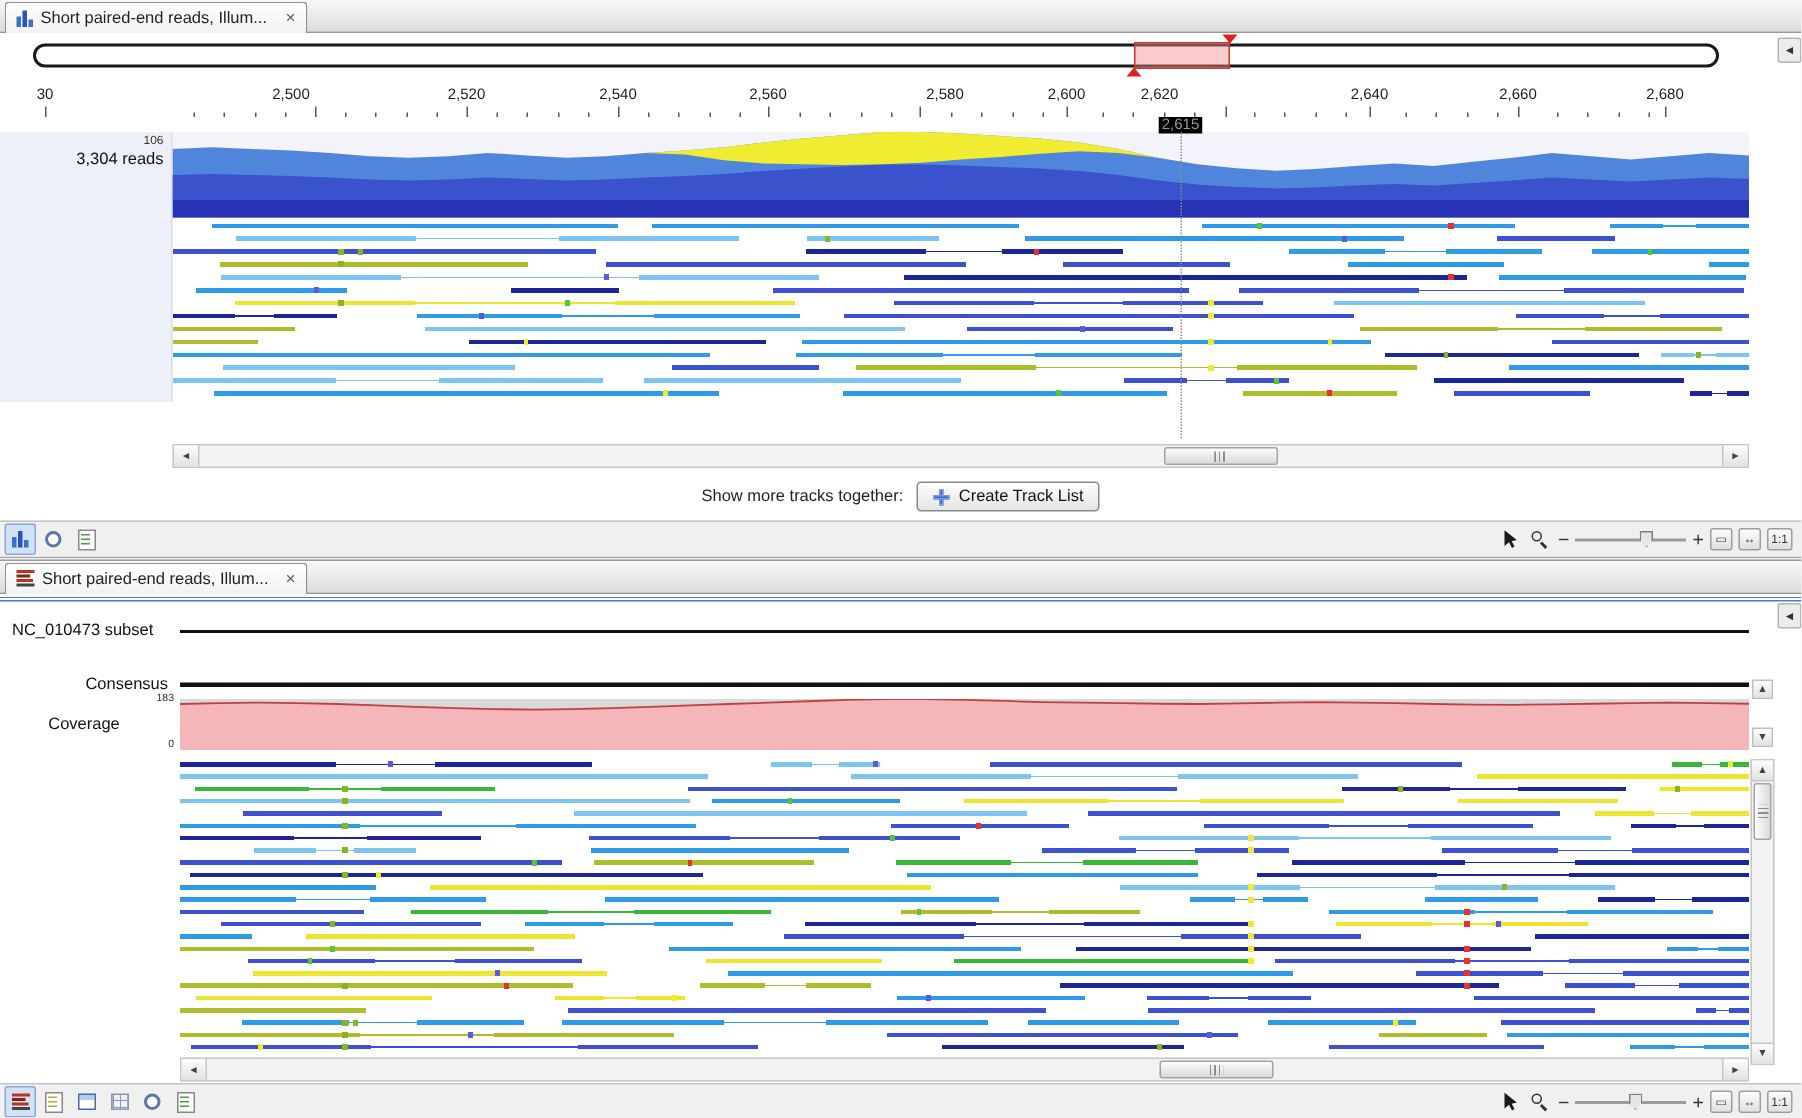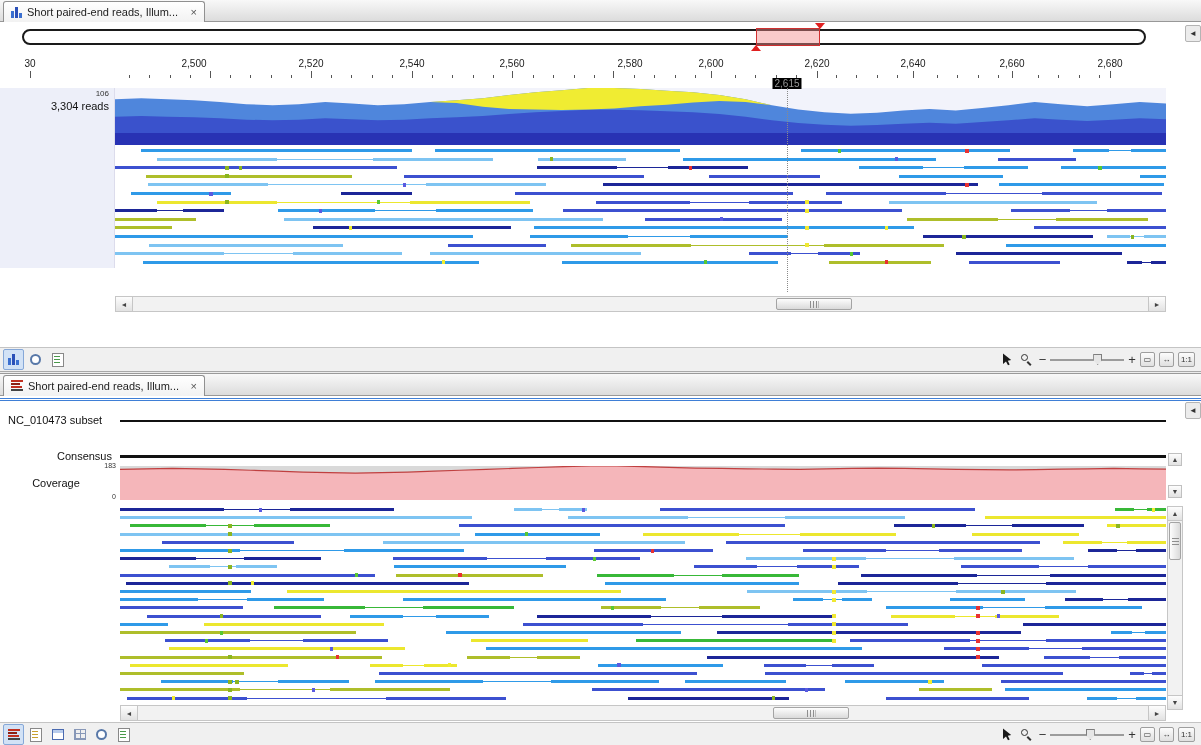--- a/index.html
+++ b/index.html
@@ -148,21 +148,21 @@
         <span class="tick-label" style="left: 311px;">2,520</span>
         <i class="tick major" style="left: 311px;"></i>
         <span class="tick-label" style="left: 412px;">2,540</span>
         <i class="tick major" style="left: 412px;"></i>
         <span class="tick-label" style="left: 512px;">2,560</span>
         <i class="tick major" style="left: 512px;"></i>
         <span class="tick-label" style="left: 613px; margin-left: 17px;">2,580</span>
         <i class="tick major" style="left: 613px;"></i>
         <span class="tick-label" style="left: 711px;">2,600</span>
         <i class="tick major" style="left: 711px;"></i>
-        <span class="tick-label" style="left: 817px;">2,620</span>
+        <span class="tick-label" style="left: 773px;">2,620</span>
         <i class="tick major" style="left: 817px;"></i>
         <span class="tick-label" style="left: 913px;">2,640</span>
         <i class="tick major" style="left: 913px;"></i>
         <span class="tick-label" style="left: 1012px;">2,660</span>
         <i class="tick major" style="left: 1012px;"></i>
         <span class="tick-label" style="left: 1110px;">2,680</span>
         <i class="tick major" style="left: 1110px;"></i>
         <i class="tick minor" style="left: 129.2px;"></i>
         <i class="tick minor" style="left: 149.4px;"></i>
         <i class="tick minor" style="left: 169.6px;"></i>
@@ -342,20 +342,27 @@
       </svg>
 
     <div class="hscroll" id="hscroll-top">
       <span class="hs-btn left">◄</span>
       <span class="hs-btn right">►</span>
       <span class="hs-thumb">
           <span class="hs-grip"></span>
         </span>
     </div>
 
+    <div class="footer-row">
+      <span>Show more tracks together:</span>
+      <button class="btn">
+        <span class="plus-icon"></span>
+        <span>Create Track List</span>
+      </button>
+    </div>
 
     <div class="statusbar" id="sb-top">
       <span class="sb-icon sel">
           <span class="icon-bars">
             <i></i>
             <i></i>
             <i></i>
           </span>
         </span>
       <span class="sb-icon">

